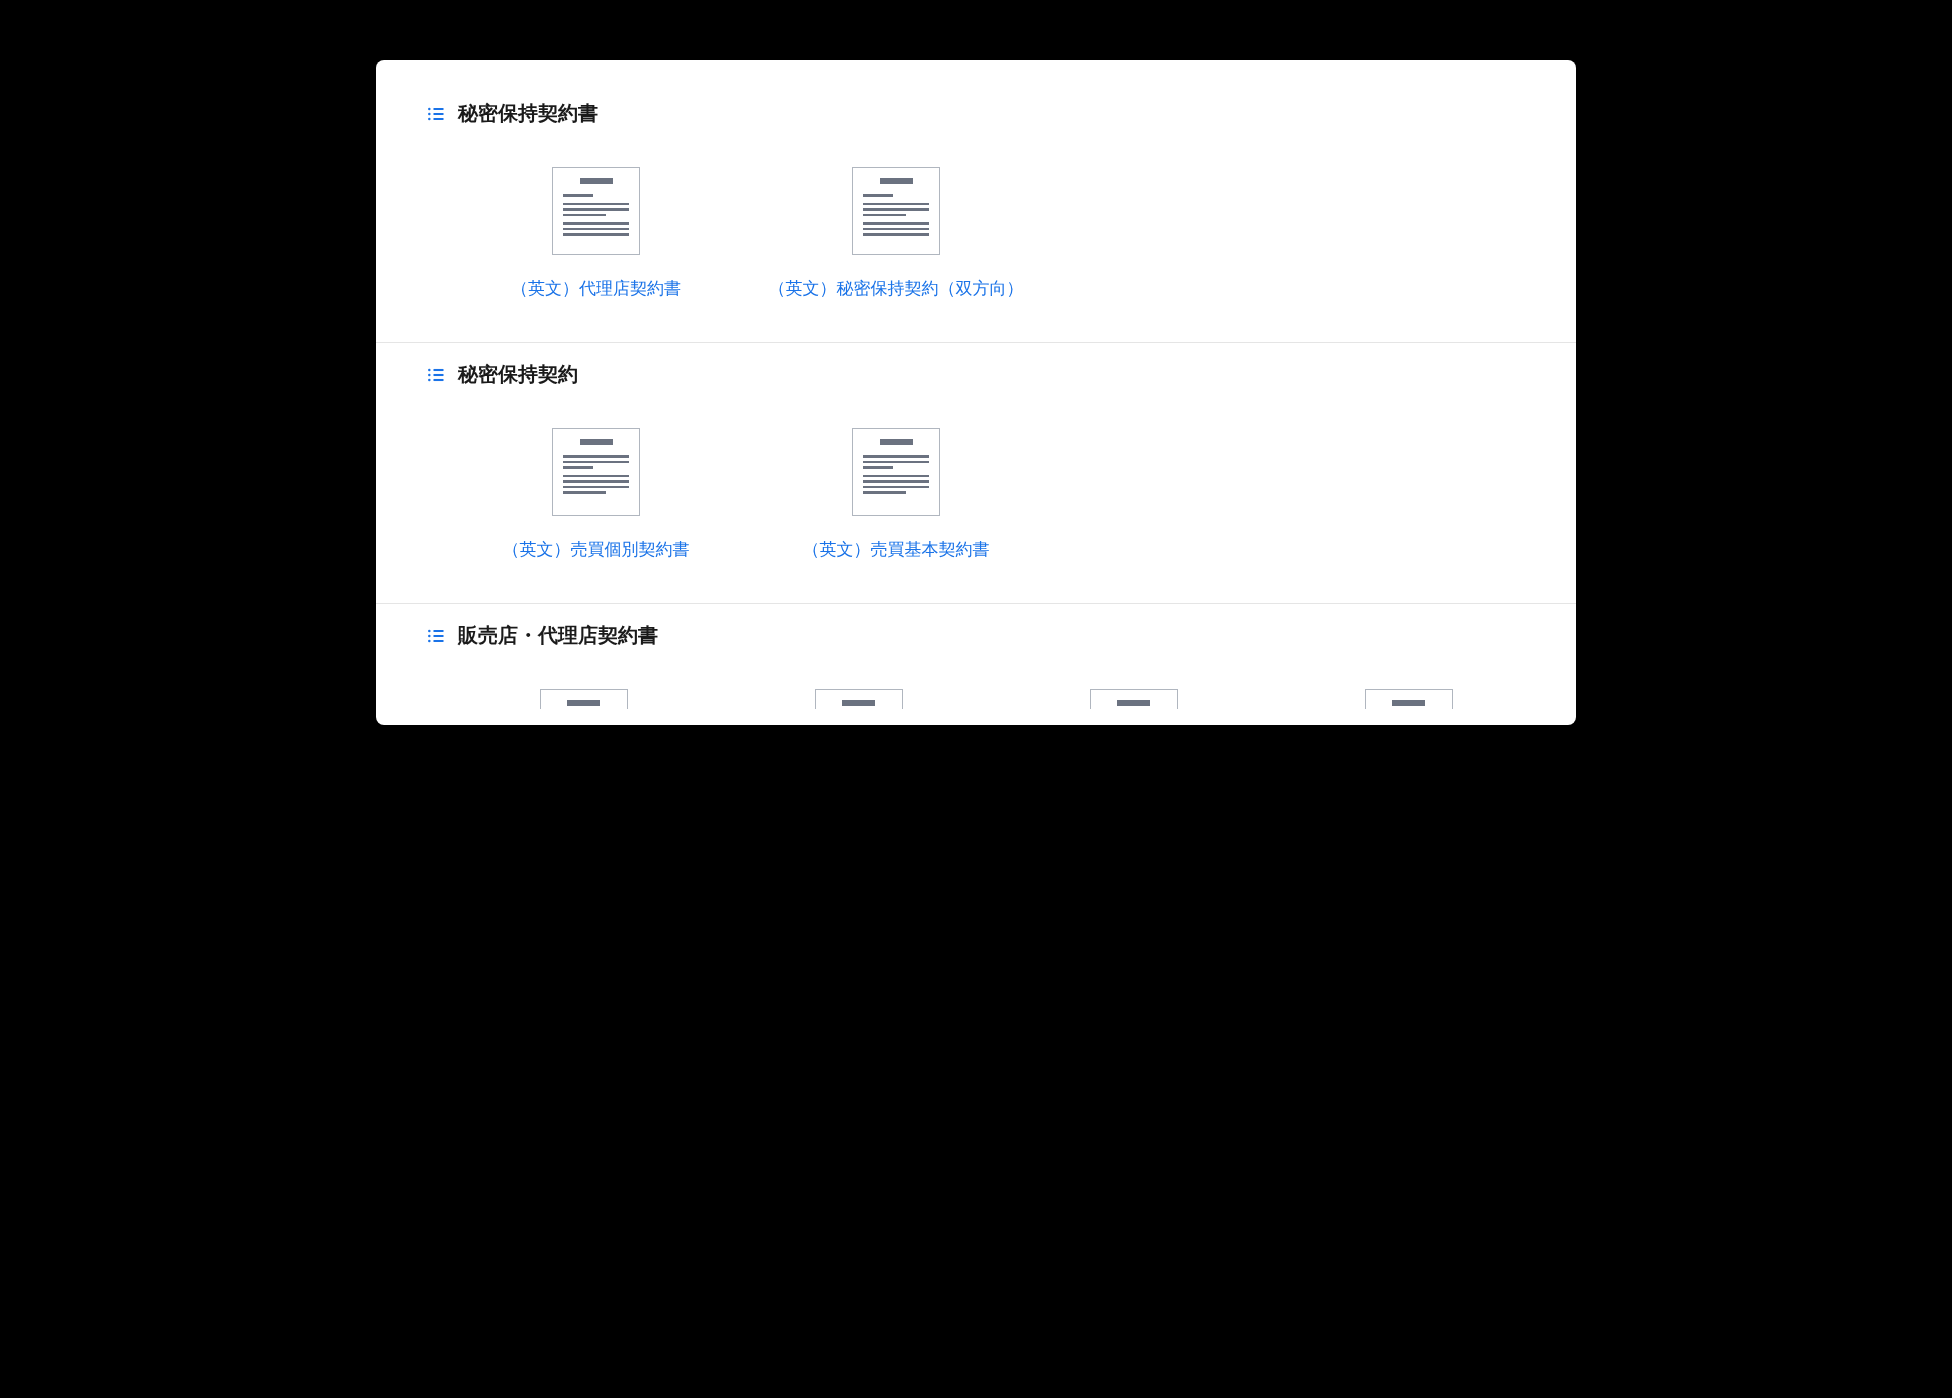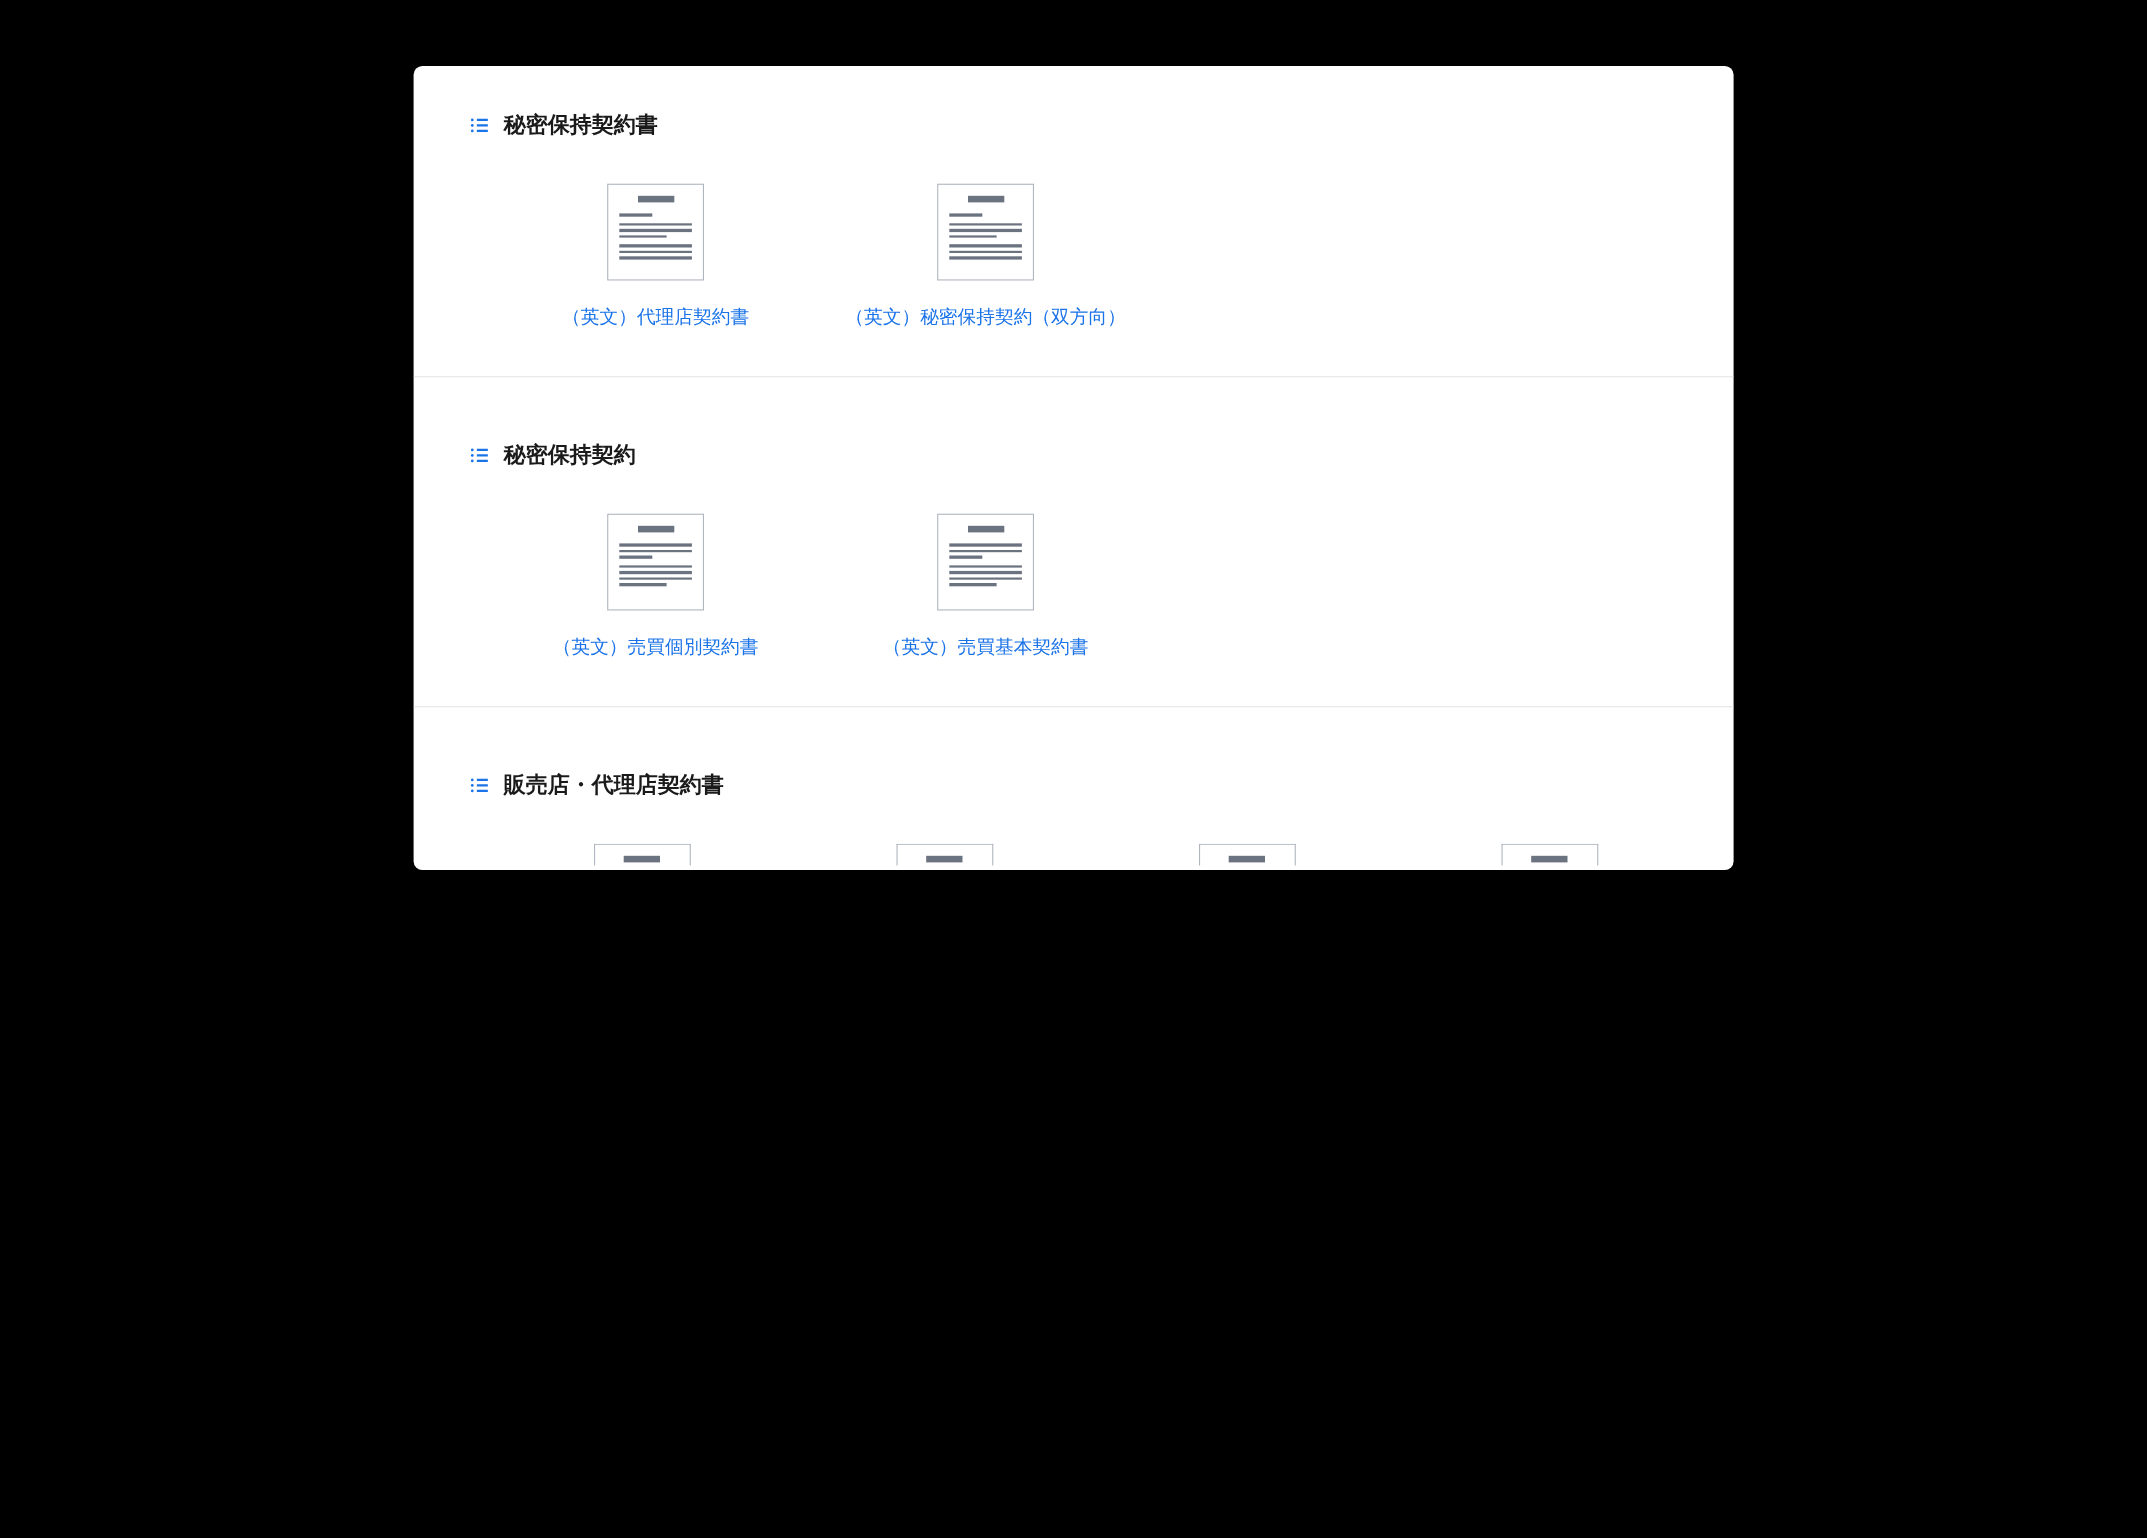--- a/index.html
+++ b/index.html
@@ -19,26 +19,26 @@
       background: #fff;
       width: 1200px;
       border-radius: 8px;
       box-shadow: 0 8px 40px rgba(0,0,0,0.6);
       overflow: hidden;
       padding: 40px 0 0 0;
     }
     .section {
       padding: 0 50px 40px 50px;
       border-bottom: 1px solid #e5e5e5;
-      margin-bottom: 57px;
+      margin-bottom: 18px;
     }
     .section:last-child {
       border-bottom: none;
       margin-bottom: 0;
-      padding-bottom: 4px;
+      padding-bottom: 16px;
     }
     .section-header {
       display: flex;
       align-items: center;
       gap: 12px;
       margin-bottom: 40px;
     }
     .list-icon {
       color: #1a73e8;
       flex-shrink: 0;

